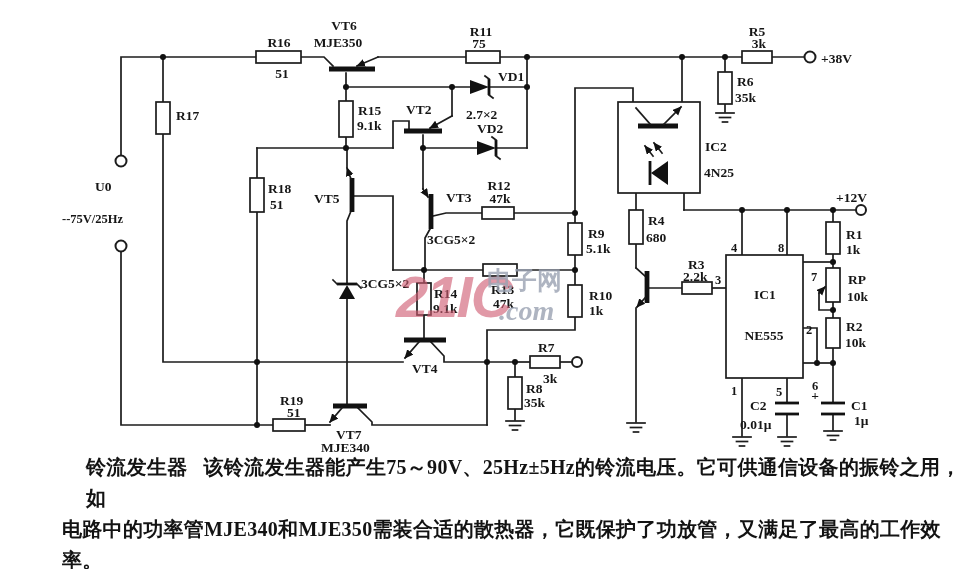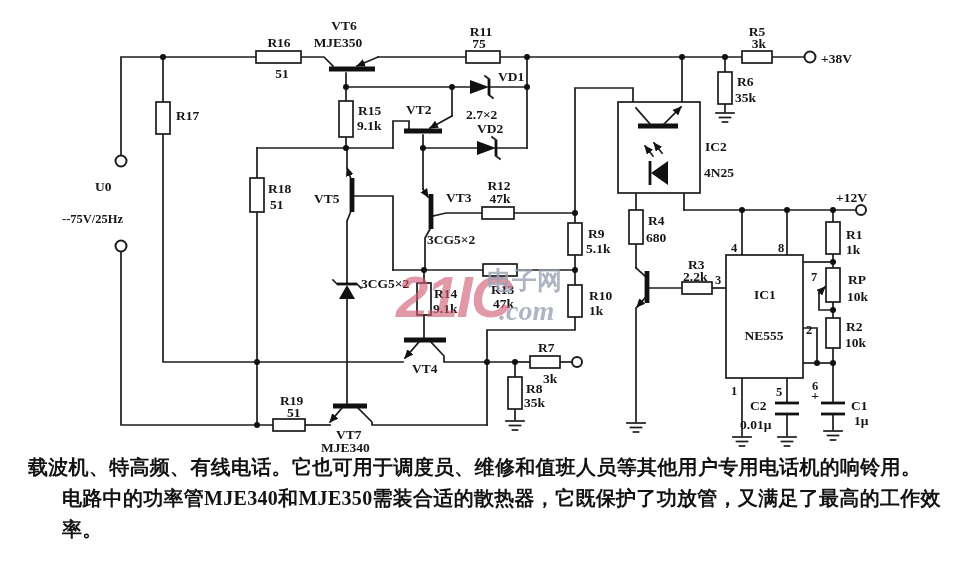--- a/index.html
+++ b/index.html
@@ -369,17 +369,19 @@
   </g>
 
   <g>
     <text class="wm-logo" x="396" y="317">21IC</text>
     <text class="wm-cn" x="487" y="289">电子网</text>
     <text class="wm-com" x="499" y="320">.com</text>
   </g>
 </svg>
 
 <div class="caption">
-  <p class="cap-line">载波机、特高频、有线电话。它也可用于调度员、维修和值班人员等其他用户专用电话机的响铃用。</p>
+  <p class="cap-line cap-l1">
+    <span class="cap-head">铃流发生器</span><span>该铃流发生器能产生75～90V、25Hz±5Hz的铃流电压。它可供通信设备的振铃之用，如</span>
+  </p>
   <p class="cap-line cap-l3">电路中的功率管MJE340和MJE350需装合适的散热器，它既保护了功放管，又满足了最高的工作效率。</p>
 </div>
 
 </div>
 
 </body></html>

